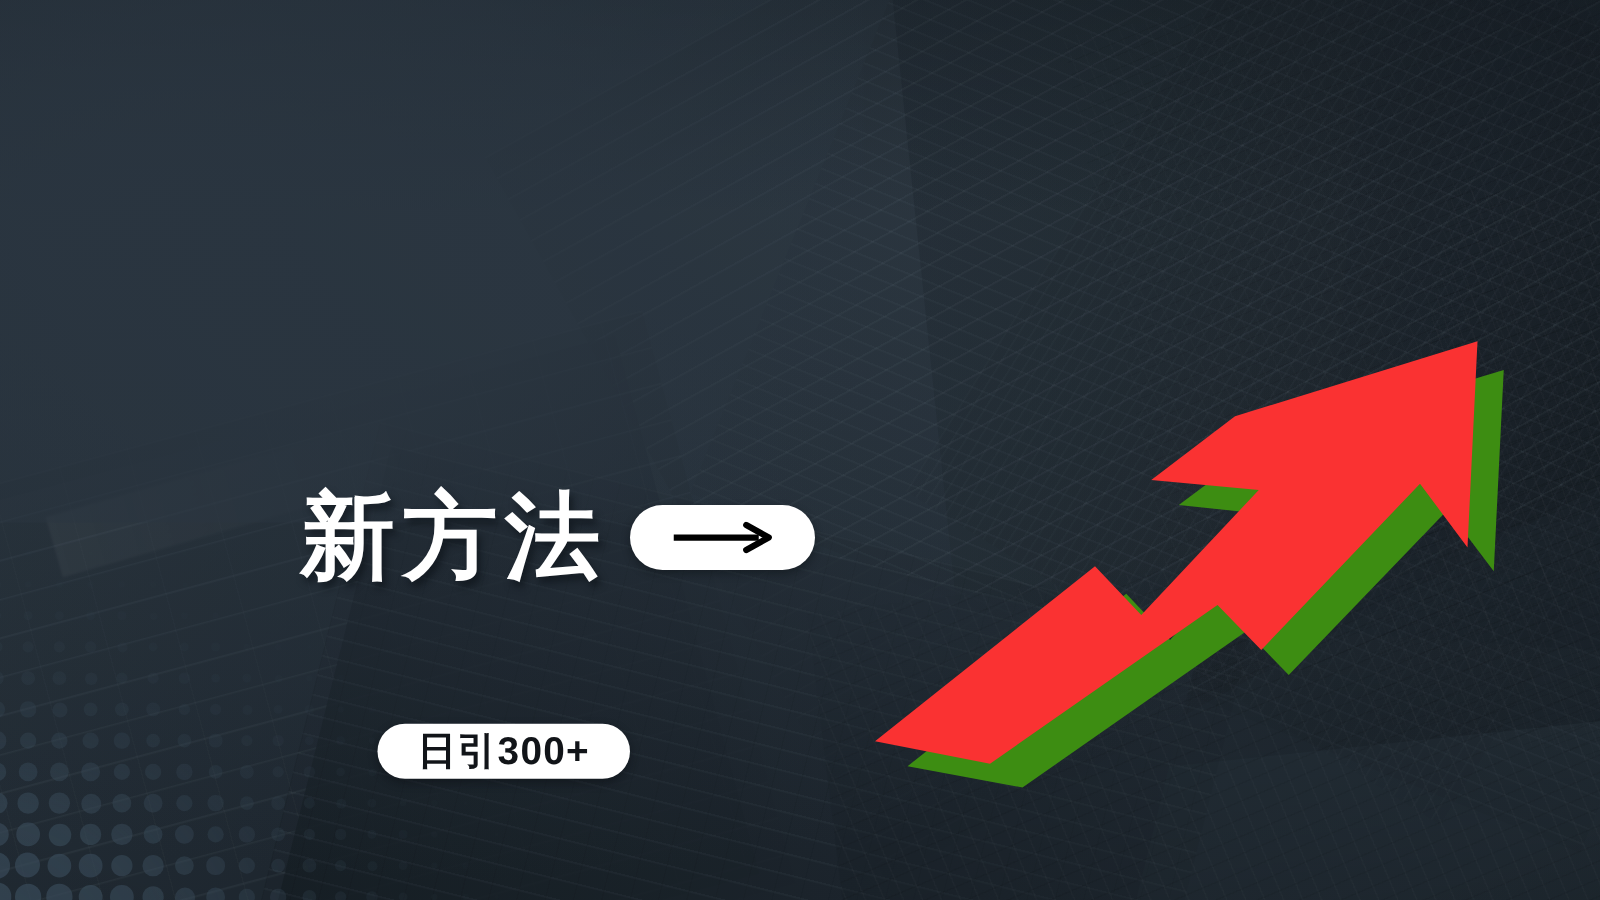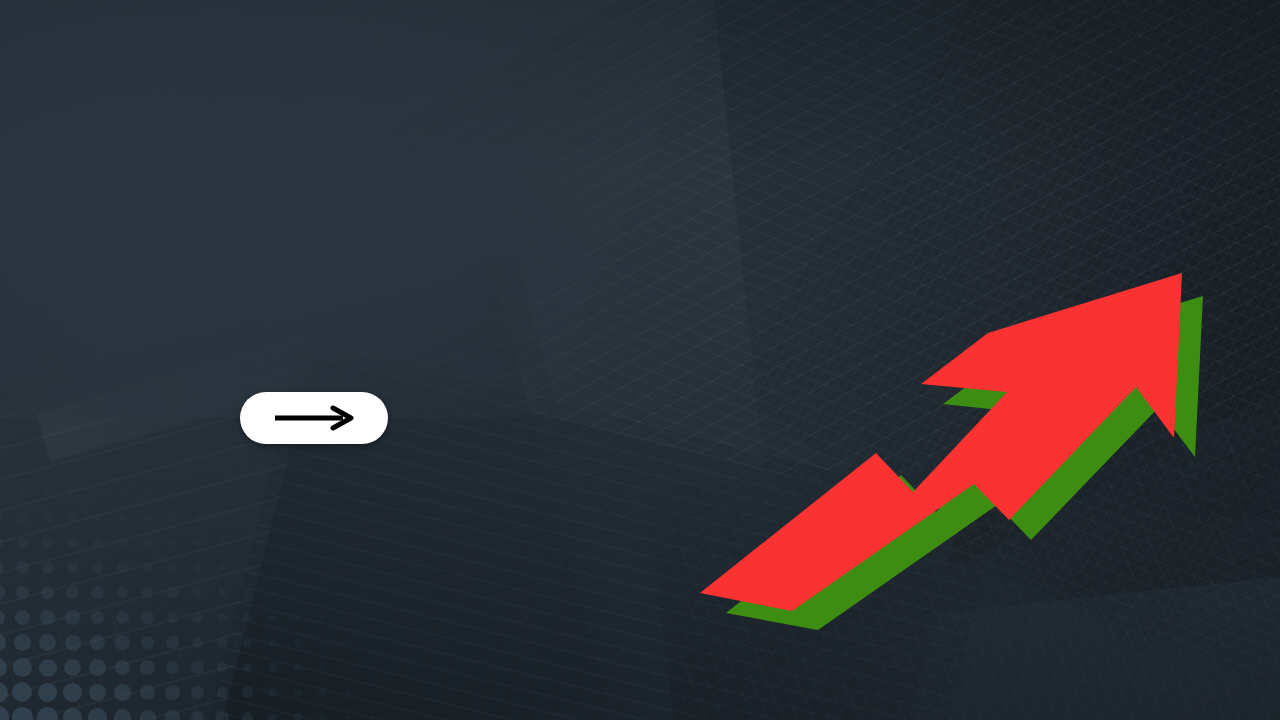--- a/index.html
+++ b/index.html
@@ -478,24 +478,26 @@
       </g>
 
       <g id="arrow-main">
         <path d="M20 348 L196 208 L233 247 L327 147 L241 139 L308 88 L502 28 L494 193 L456 142 L329 275 L294 239 L112 366 Z" fill="#fa3232"></path>
       </g>
     </svg>
   </div>
 
 
   <div class="subrow">
+    <div class="subline">新方法</div>
     <div class="arrow-pill">
       <span>
         <svg width="86" height="26" viewBox="0 0 86 26" xmlns="http://www.w3.org/2000/svg" aria-hidden="true">
           <line x1="4" y1="13" x2="72" y2="13" stroke="#000000" stroke-width="5" stroke-linecap="butt"></line>
           <polyline points="62,3 80,13 62,23" fill="none" stroke="#000000" stroke-width="5" stroke-linecap="round" stroke-linejoin="round"></polyline>
         </svg>
       </span>
     </div>
   </div>
 
+  <div class="count-badge">日引300+</div>
 
 </div>
 
 </body></html>

